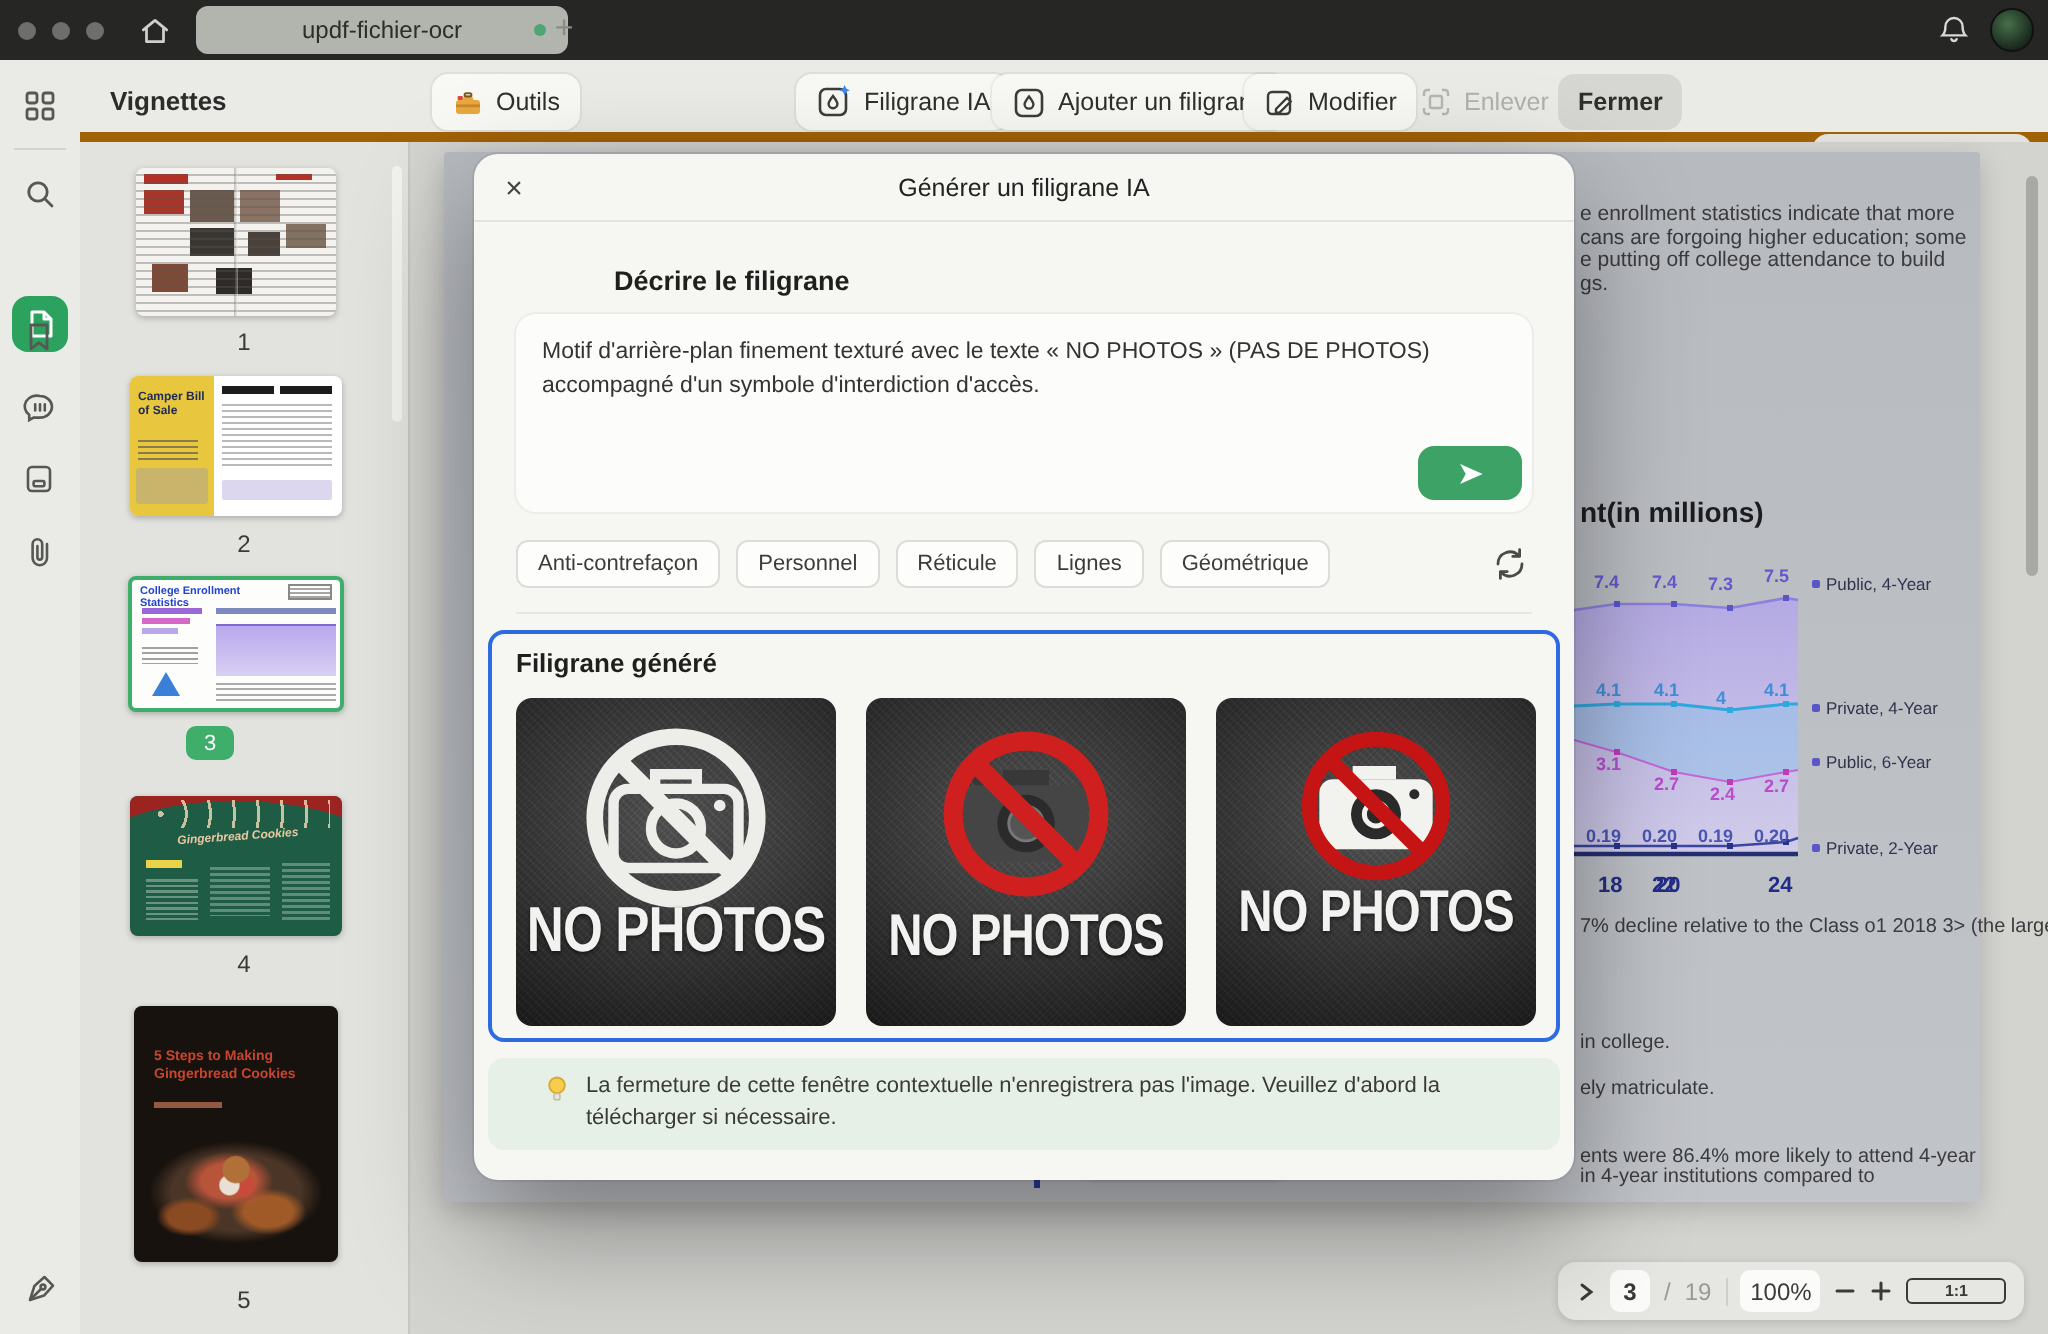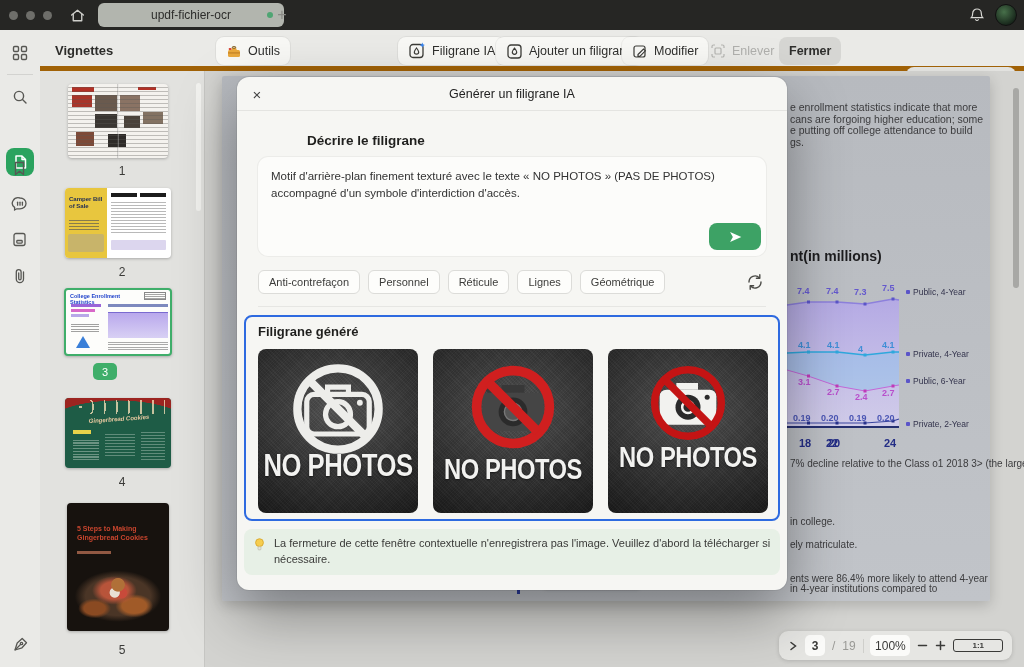--- a/index.html
+++ b/index.html
@@ -56,21 +56,21 @@
   .modal-close{left:10px;top:7px;width:20px;height:20px;display:flex;align-items:center;justify-content:center;font-size:15px;color:#444;}
   .sec-head{font-size:13.5px;font-weight:bold;color:#1f1f1d;}
   .prompt-box{left:21px;top:80px;width:508px;height:99px;background:#fcfcfa;border-radius:10px;box-shadow:0 0 0 1px rgba(0,0,0,.04);}
   .prompt-text{padding:11px 13px;font-size:11.5px;color:#333;line-height:1.5;}
   .send-btn{right:5px;bottom:6px;width:52px;height:27px;background:#3da265;border-radius:8px;display:flex;align-items:center;justify-content:center;}
   .tags-row{left:21px;top:193px;height:24px;display:flex;gap:8px;}
   .tag{height:24px;padding:0 10px;background:#fdfdfb;border:1px solid #dcdcd9;border-radius:6px;font-size:11px;color:#3c3c3a;display:flex;align-items:center;}
   .gen-box{left:7px;top:238px;width:536px;height:206px;border:2px solid #2e6ae0;border-radius:8px;}
   .wm-card{top:32px;width:160px;height:164px;border-radius:8px;background-color:#2e2e2e;background-image:radial-gradient(120% 95% at 50% 38%,rgba(255,255,255,.14),rgba(0,0,0,.5) 78%),repeating-linear-gradient(45deg,rgba(255,255,255,.05) 0 1px,transparent 1px 3px),repeating-linear-gradient(-45deg,rgba(255,255,255,.04) 0 1px,transparent 1px 2px);overflow:hidden;}
   .wm-text{position:absolute;left:0;width:100%;text-align:center;color:#f2f2f0;font-weight:800;letter-spacing:-0.5px;transform:scale(.95,1.18);text-shadow:0 1px 2px rgba(0,0,0,.6);}
-  .notice{left:7px;top:452px;width:536px;min-height:42px;background:#e7f0e6;border-radius:8px;display:flex;gap:8px;padding:7px 9px;}
+  .notice{left:7px;top:452px;width:536px;min-height:42px;background:#e7f0e6;border-radius:8px;display:flex;gap:8px;padding:7px 28px;}
   .notice-text{font-size:11px;color:#3a3a38;line-height:1.45;}
 </style>
 </head>
 <body>
 
 <div class="app">
 
   <div class="abs titlebar">
     <div class="abs tl-dot" style="left:9px;"></div>
     <div class="abs tl-dot" style="left:26px;"></div>

